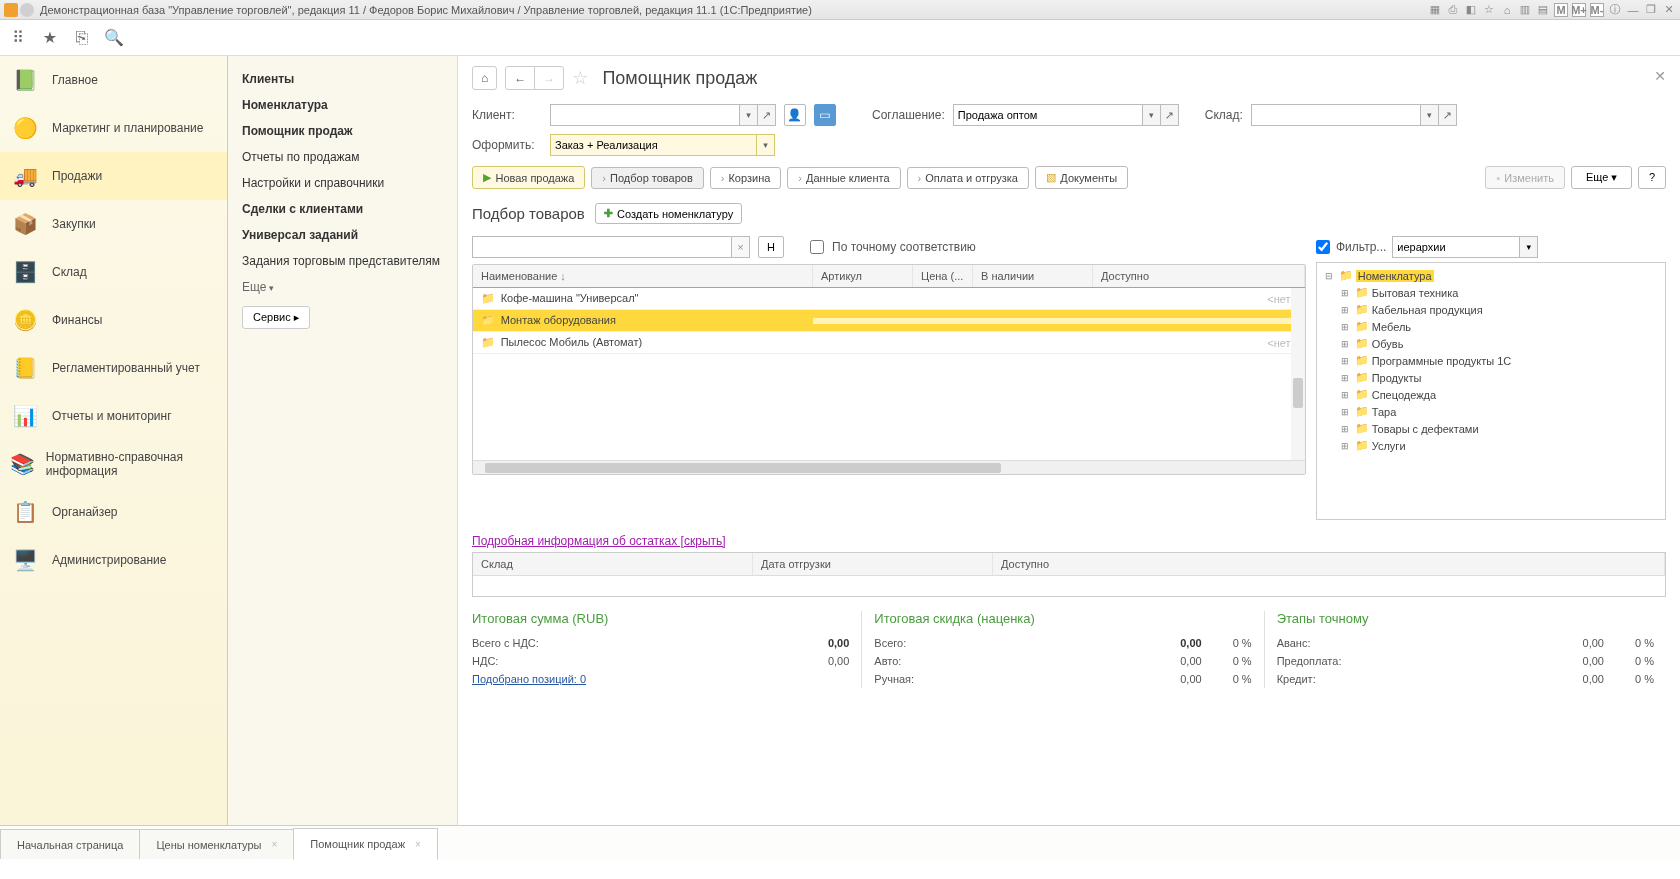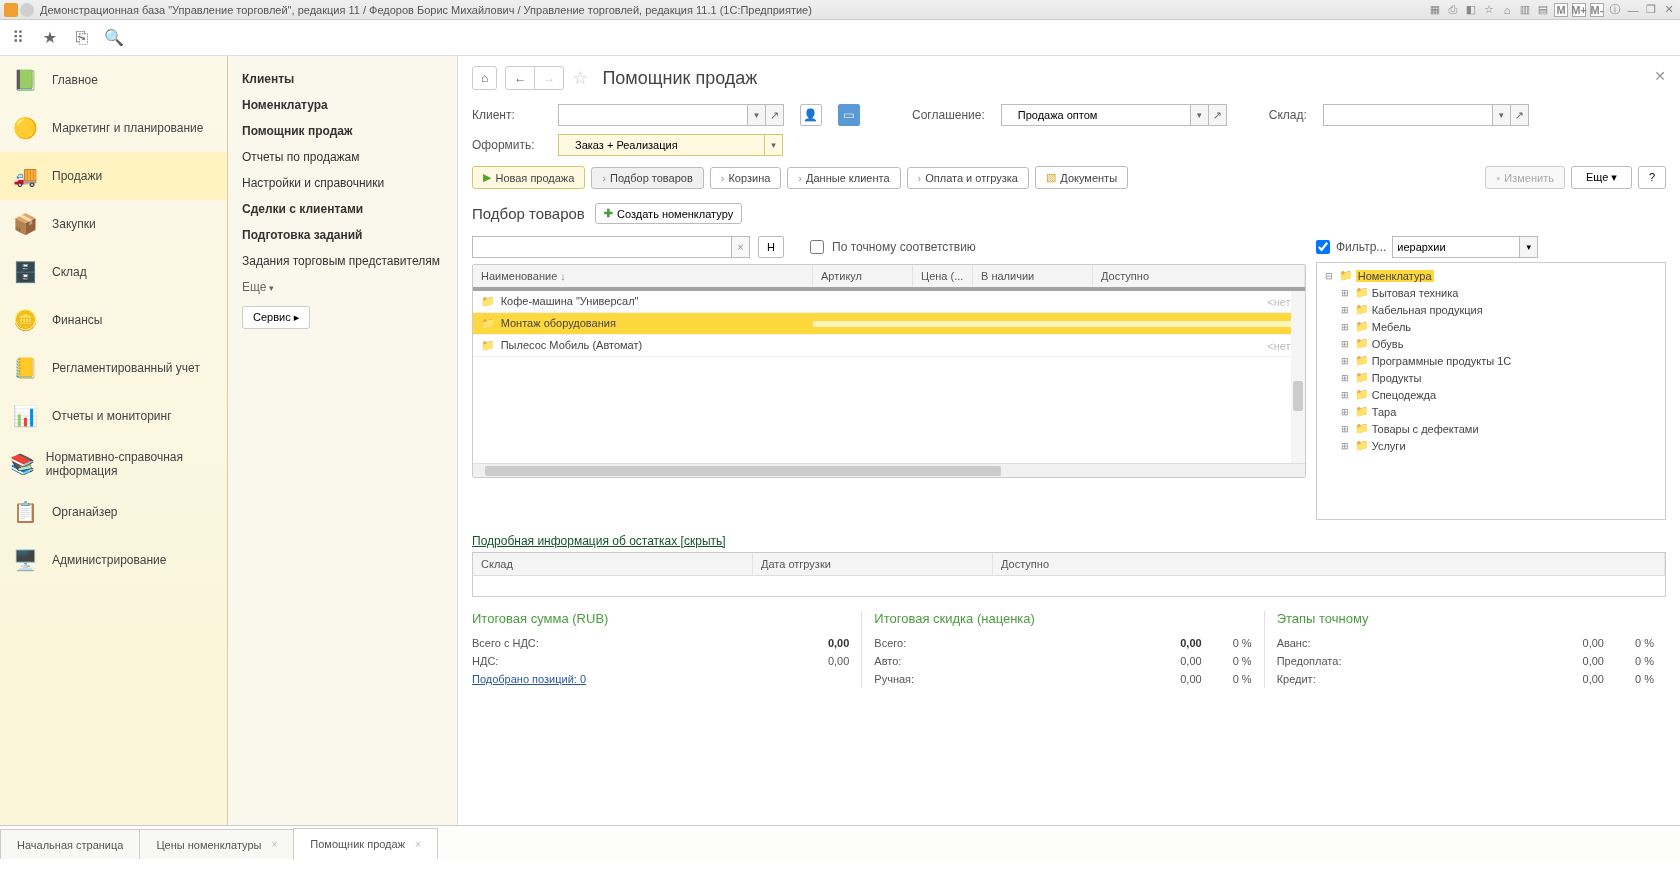--- a/index.html
+++ b/index.html
@@ -29,24 +29,24 @@
 .content { flex:1; background:#fff; position:relative; display:flex; flex-direction:column; }
 .content-header { display:flex; align-items:center; padding:10px 14px; gap:8px; }
 .icon-btn { padding:4px 8px; background:#fff; border:1px solid #ccc; border-radius:3px; cursor:pointer; font-size:12px; color:#555; }
 .nav-group { display:flex; }
 .nav-group .icon-btn { border-radius:0; margin-left:-1px; }
 .nav-group .icon-btn:first-child { border-radius:3px 0 0 3px; margin-left:0; }
 .nav-group .icon-btn:last-child { border-radius:0 3px 3px 0; }
 .star-big { font-size:18px; color:#ccc; cursor:pointer; }
 .page-title { font-size:18px; color:#444; margin-left:6px; }
 .close-x { position:absolute; right:14px; top:12px; color:#999; cursor:pointer; font-size:14px; }
-.form-row { display:flex; align-items:center; padding:4px 14px; gap:16px; flex-wrap:wrap; }
+.form-row { display:flex; align-items:center; padding:4px 14px; gap:8px; flex-wrap:wrap; }
 .form-label { color:#555; font-size:12px; }
 .combo { display:flex; }
-.combo input { border:1px solid #bbb; height:22px; padding:0 16px; font-size:11px; }
+.combo input { border:1px solid #bbb; height:22px; padding:0 4px; font-size:11px; }
 .combo .dd { width:18px;height:22px;border:1px solid #bbb;border-left:none;background:#f5f5f5;display:flex;align-items:center;justify-content:center;font-size:9px;color:#666;cursor:pointer; }
 .combo .ext { width:18px;height:22px;border:1px solid #bbb;border-left:none;background:#f5f5f5;display:flex;align-items:center;justify-content:center;font-size:11px;color:#666;cursor:pointer; }
 .yellow-combo input { background:#fef9e0; border-color:#d4c96a; }
 .yellow-combo .dd { background:#fef9e0; border-color:#d4c96a; }
 .sq-icon { width:22px;height:22px;border:1px solid #bbb;border-radius:2px;display:flex;align-items:center;justify-content:center;font-size:12px;cursor:pointer;background:#fff; }
 .sq-icon.blue { background:#5a9ad4;color:#fff;border-color:#5a9ad4; }
 .step-bar { display:flex; padding:6px 14px; gap:6px; align-items:center; }
 .step-btn { padding:4px 10px; background:#fff; border:1px solid #bbb; border-radius:3px; cursor:pointer; font-size:12px; color:#444; display:flex; align-items:center; gap:4px; }
 .step-btn.new { border-color:#d4c96a; background:#fef9e0; }
 .step-btn.active { background:#f0f0f0; }
@@ -63,21 +63,21 @@
 .create-btn .plus { color:#4a9c3e; font-weight:bold; }
 .filter-row { display:flex; align-items:center; padding:4px 14px; gap:8px; }
 .search-combo { display:flex; }
 .search-combo input { border:1px solid #bbb; height:22px; width:260px; padding:0 4px; }
 .search-combo .clr { width:18px;height:22px;border:1px solid #bbb;border-left:none;background:#f8f8f8;display:flex;align-items:center;justify-content:center;color:#999;cursor:pointer; }
 .h-btn { width:26px;height:22px;border:1px solid #bbb;background:#fff;display:flex;align-items:center;justify-content:center;cursor:pointer;border-radius:2px; }
 .chk { width:14px;height:14px; }
 .split-area { display:flex; padding:4px 14px; gap:10px; }
 .left-split { flex:1; }
 .table1 { border:1px solid #ccc; border-radius:2px; }
-.table1-head { display:flex; background:#f5f5f5; border-bottom:4px solid #a3a3a3; }
+.table1-head { display:flex; background:#f5f5f5; border-bottom:1px solid #a3a3a3; }
 .th { padding:5px 8px; color:#555; font-size:11px; border-right:1px solid #e5e5e5; }
 .th.sort::after { content:' ↓'; color:#888; }
 .table1-body { height:172px; position:relative; overflow:hidden; }
 .tr { display:flex; border-bottom:1px solid #f0f0f0; height:22px; align-items:center; }
 .tr.sel { background:#ffd83d;justify-content:center; }
 .td { padding:3px 8px; font-size:11px; color:#444; }
 .folder-ico { color:#d4a020; margin-right:6px; font-size:11px; }
 .td.net { color:#bbb; text-align:right; }
 .scroll-h { height:14px; background:#f0f0f0; border-top:1px solid #ddd; position:relative; }
 .scroll-h-thumb { position:absolute; left:12px; width:62%; height:10px; top:2px; background:#ccc; border-radius:2px; }
@@ -88,21 +88,21 @@
 .filter-top input[type=checkbox] { width:14px;height:14px; }
 .hier-combo { display:flex; }
 .hier-combo input { border:1px solid #bbb; height:22px; width:128px; padding:0 4px; font-size:11px; }
 .tree { border:1px solid #ccc; height:258px; padding:4px 0; overflow-y:auto; }
 .tree-item { display:flex; align-items:center; padding:2px 8px; gap:3px; font-size:11px; color:#444; cursor:pointer; }
 .tree-item .exp { width:11px; color:#888; font-size:9px; }
 .tree-item .fld { color:#d4a020; }
 .tree-item.root .lbl { background:#ffd83d; padding:0 2px; }
 .tree-item.child { padding-left:24px; }
 .link-hide { padding:10px 14px 4px; }
-.link-hide a { color:#14532d; font-size:12px; text-decoration:underline; cursor:pointer; }
+.link-hide a { color:#a21caf; font-size:12px; text-decoration:underline; cursor:pointer; }
 .table2 { margin:0 14px; border:1px solid #ccc; }
 .table2-head { display:flex; background:#f5f5f5; border-bottom:1px solid #ddd; }
 .table2-body { height:20px; }
 .totals { display:flex; padding:14px 14px 0; gap:0; }
 .tot-col { flex:1; border-right:1px solid #e0e0e0; padding:0 12px; }
 .tot-col:first-child { padding-left:0; }
 .tot-col:last-child { border-right:none; }
 .tot-head { color:#4a9c3e; font-size:13px; margin-bottom:8px; }
 .tot-row { display:flex; padding:3px 0; font-size:11px; color:#555; }
 .tot-row .l { flex:1; }
@@ -197,21 +197,21 @@
       </div>
   </div>
 
   <div class="sub-panel">
     <div class="sub-item bold">Клиенты</div>
     <div class="sub-item bold">Номенклатура</div>
     <div class="sub-item bold">Помощник продаж</div>
     <div class="sub-item">Отчеты по продажам</div>
     <div class="sub-item">Настройки и справочники</div>
     <div class="sub-item bold">Сделки с клиентами</div>
-    <div class="sub-item bold">Подготовка заданий</div>
+    <div class="sub-item bold">Универсал заданий</div>
     <div class="sub-item">Задания торговым представителям</div>
     <div class="sub-item more">Еще</div>
     <div class="service-btn">Сервис ▸</div>
   </div>
 
   <div class="content">
     <span class="close-x">✕</span>
     <div class="content-header">
       <span class="icon-btn">⌂</span>
       <div class="nav-group">

